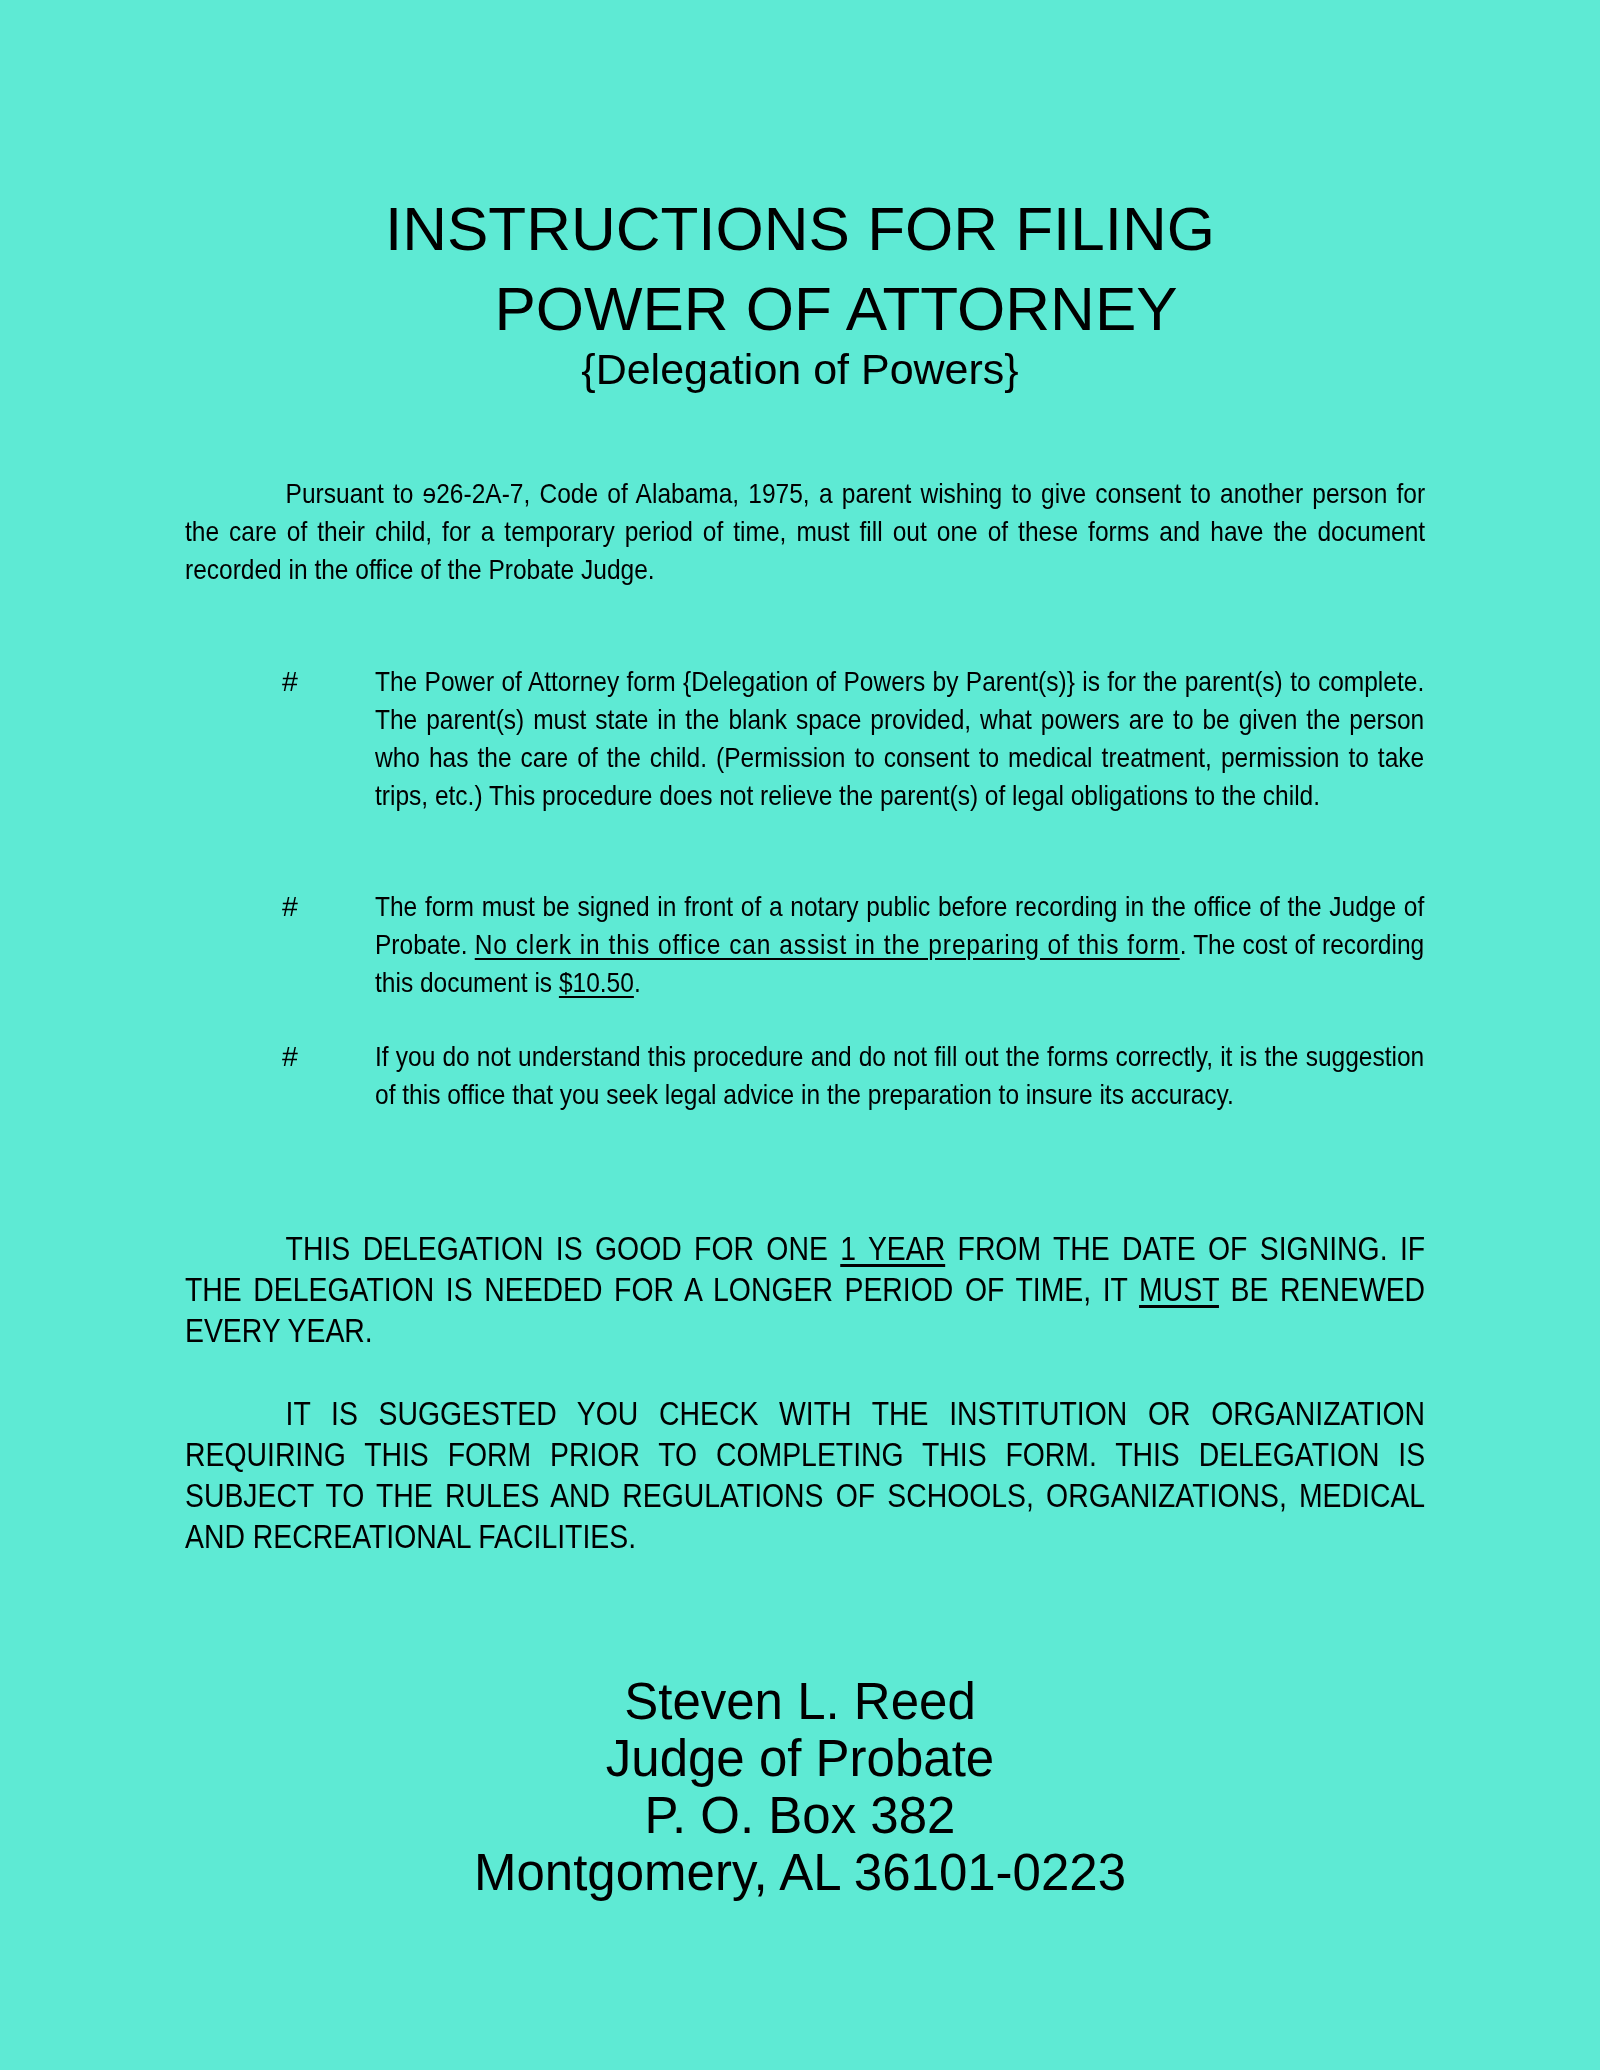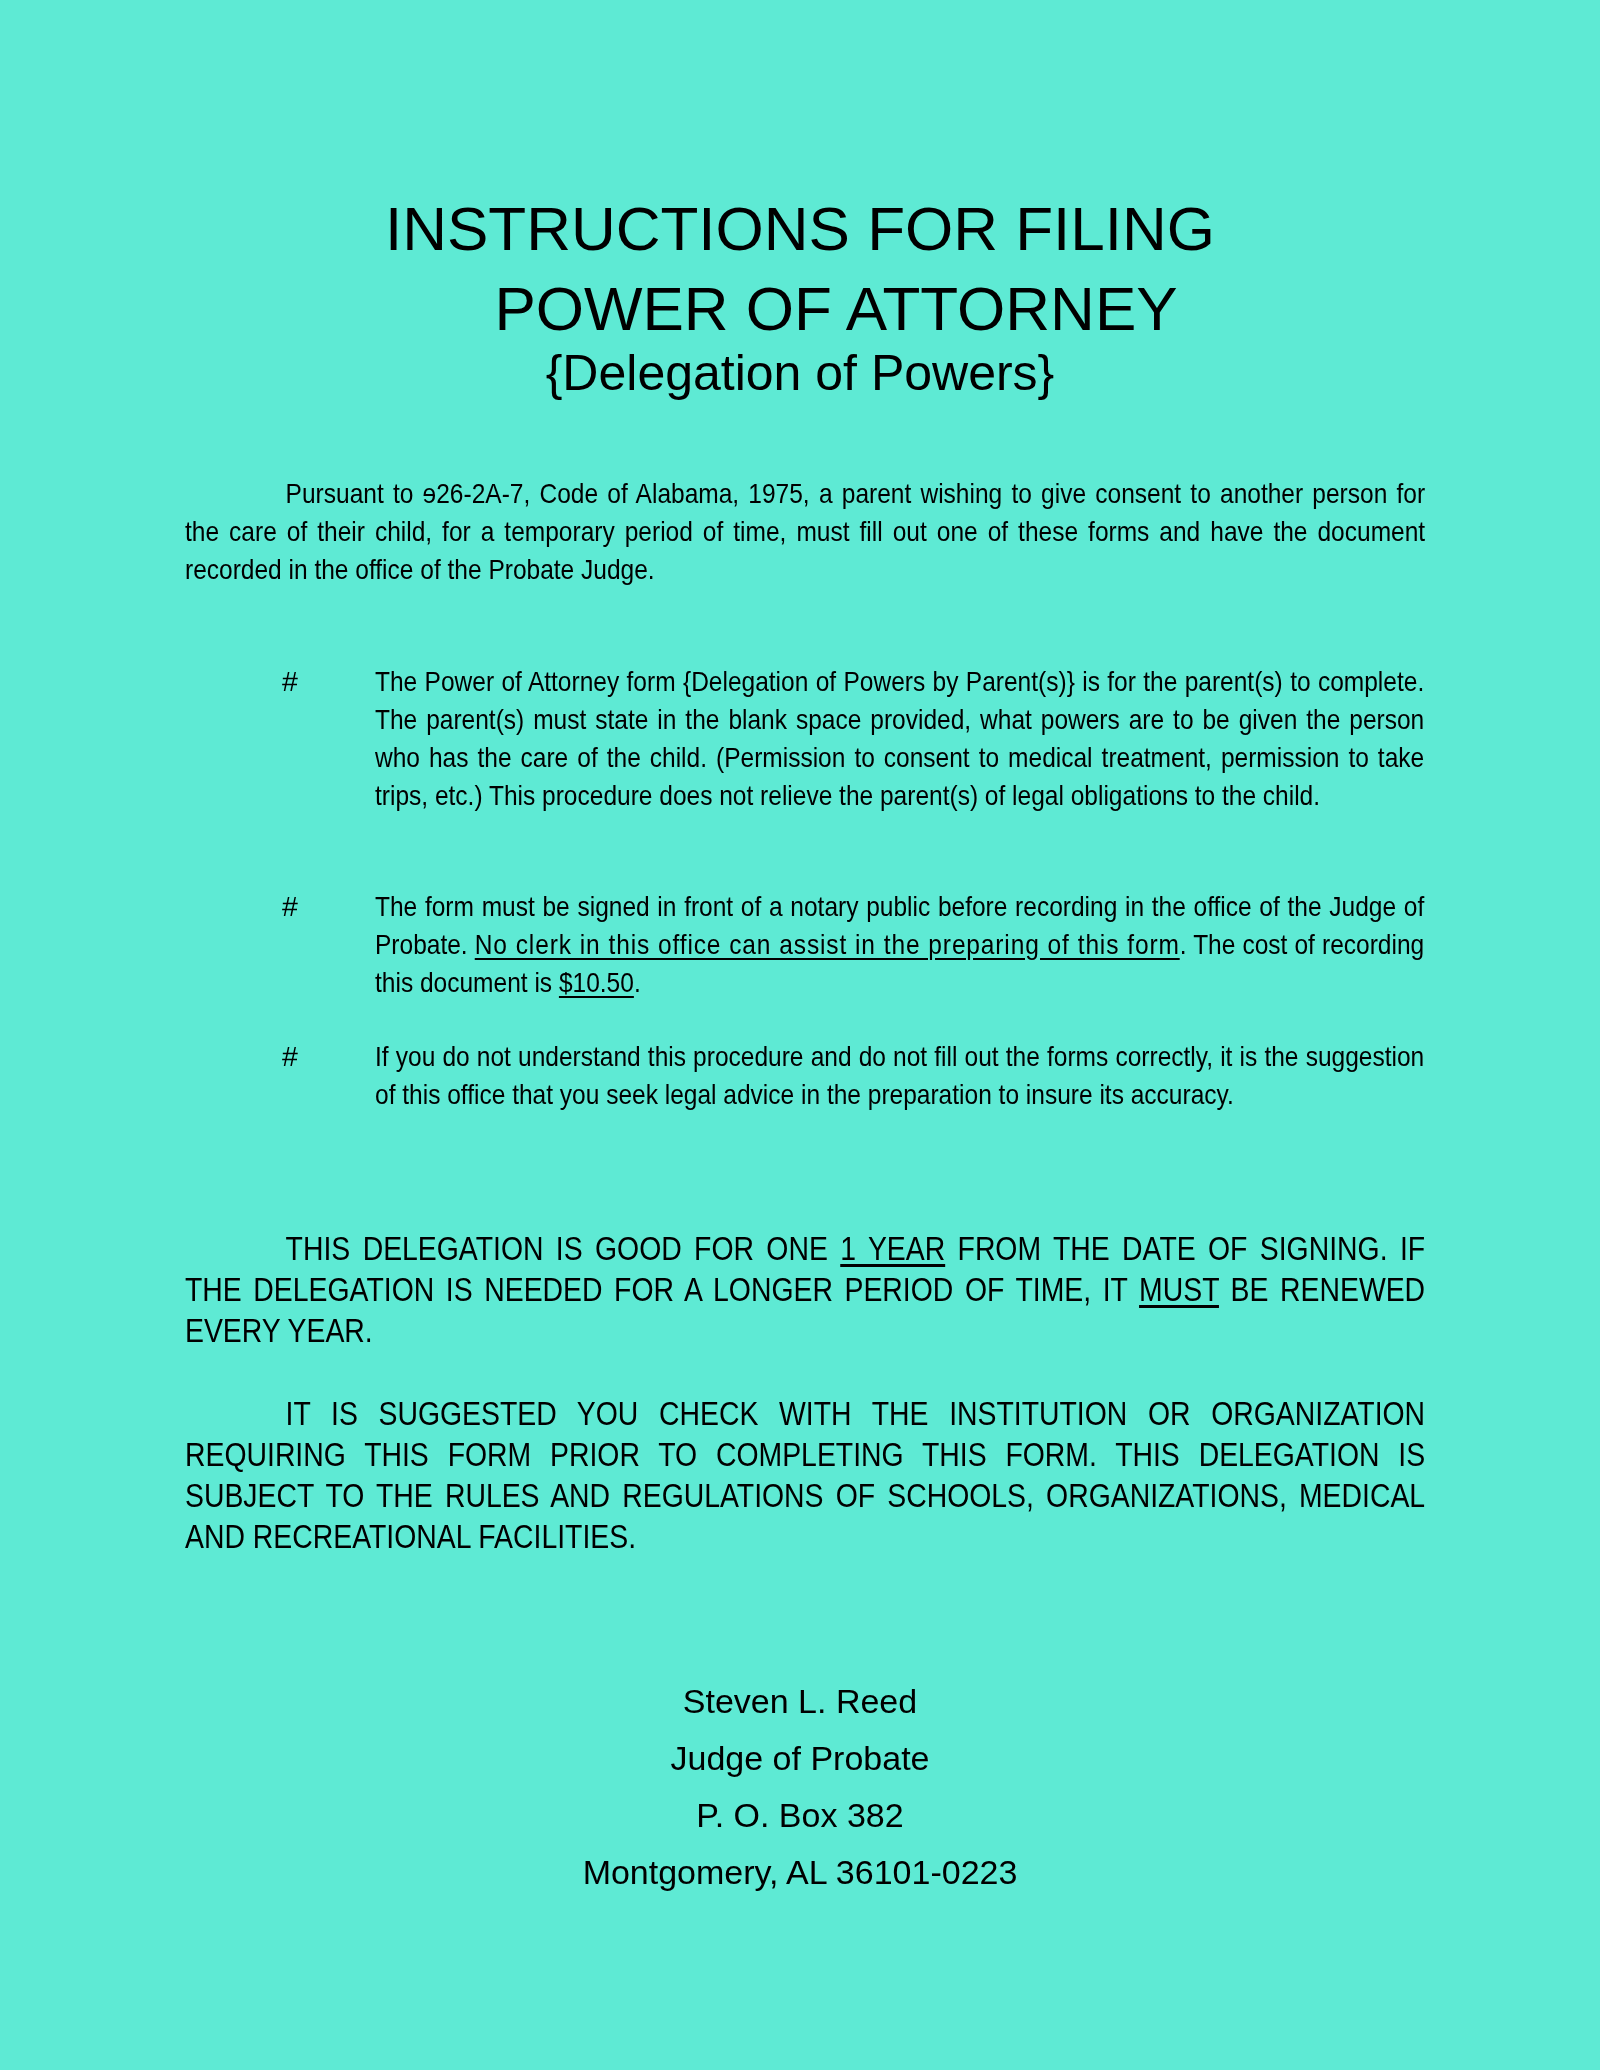--- a/index.html
+++ b/index.html
@@ -2,35 +2,35 @@
 <html><head>
 <meta charset="utf-8">
 <style>
   html, body { margin: 0; padding: 0; background: #ffffff; }
   body { width: 1600px; height: 2070px; position: relative; overflow: hidden;
          font-family: "Liberation Sans", "DejaVu Sans", sans-serif; color: #000; }
   .page { position: absolute; left: 0; top: 0; width: 1600px; height: 2070px; background: #5eead4; }
   .title { position: absolute; left: 0; width: 1600px; text-align: center; font-size: 62px; letter-spacing: 0px; line-height: 1; }
   .title.t1 { top: 198px; }
   .title.t2 { top: 278px; margin-left: 36px; }
-  .subtitle { position: absolute; left: 0; width: 1600px; top: 348px; text-align: center; font-size: 50px; line-height: 1; }
+  .subtitle { position: absolute; left: 0; width: 1600px; top: 348px; text-align: center; font-size: 43px; line-height: 1; }
   .intro { position: absolute; left: 185px; width: 1240px; top: 474px; font-size: 28.5px; line-height: 38px; text-align: justify; transform: scaleX(0.86); transform-origin: left top; width: 1442px; }
   .intro p { margin: 0; text-indent: 117px; }
   .bullet { position: absolute; left: 282px; width: 1140px; font-size: 28.5px; line-height: 38px; }
   .bullet .mark { position: absolute; left: 0; top: 0; }
   .bullet .text { position: absolute; left: 93px; top: 0; width: 1220px; text-align: justify; transform: scaleX(0.86); transform-origin: left top; }
   .b1 { top: 662px; }
   .b2 { top: 887px; }
   .b3 { top: 1037px; }
   .u { text-decoration: underline; text-underline-offset: 4px; }
   .wide { letter-spacing: 1px; }
   .caps { position: absolute; left: 185px; top: 1228px; font-size: 33px; line-height: 41px; text-align: justify; transform: scaleX(0.86); transform-origin: left top; width: 1442px; }
   .caps p { margin: 0 0 41px 0; text-indent: 117px; text-align-last: left; }
   .caps2 { top: 1393px; }
-  .sig { position: absolute; left: 0; width: 1600px; text-align: center; font-size: 34px; line-height: 57px; top: 1673px; }
+  .sig { position: absolute; left: 0; width: 1600px; text-align: center; font-size: 51px; line-height: 57px; top: 1673px; }
   .sig div { height: 57px; }
 </style>
 </head>
 <body>
 
 <div class="page">
 
   <div class="title t1">INSTRUCTIONS FOR  FILING</div>
   <div class="title t2">POWER OF ATTORNEY</div>
   <div class="subtitle">{Delegation of Powers}</div>

